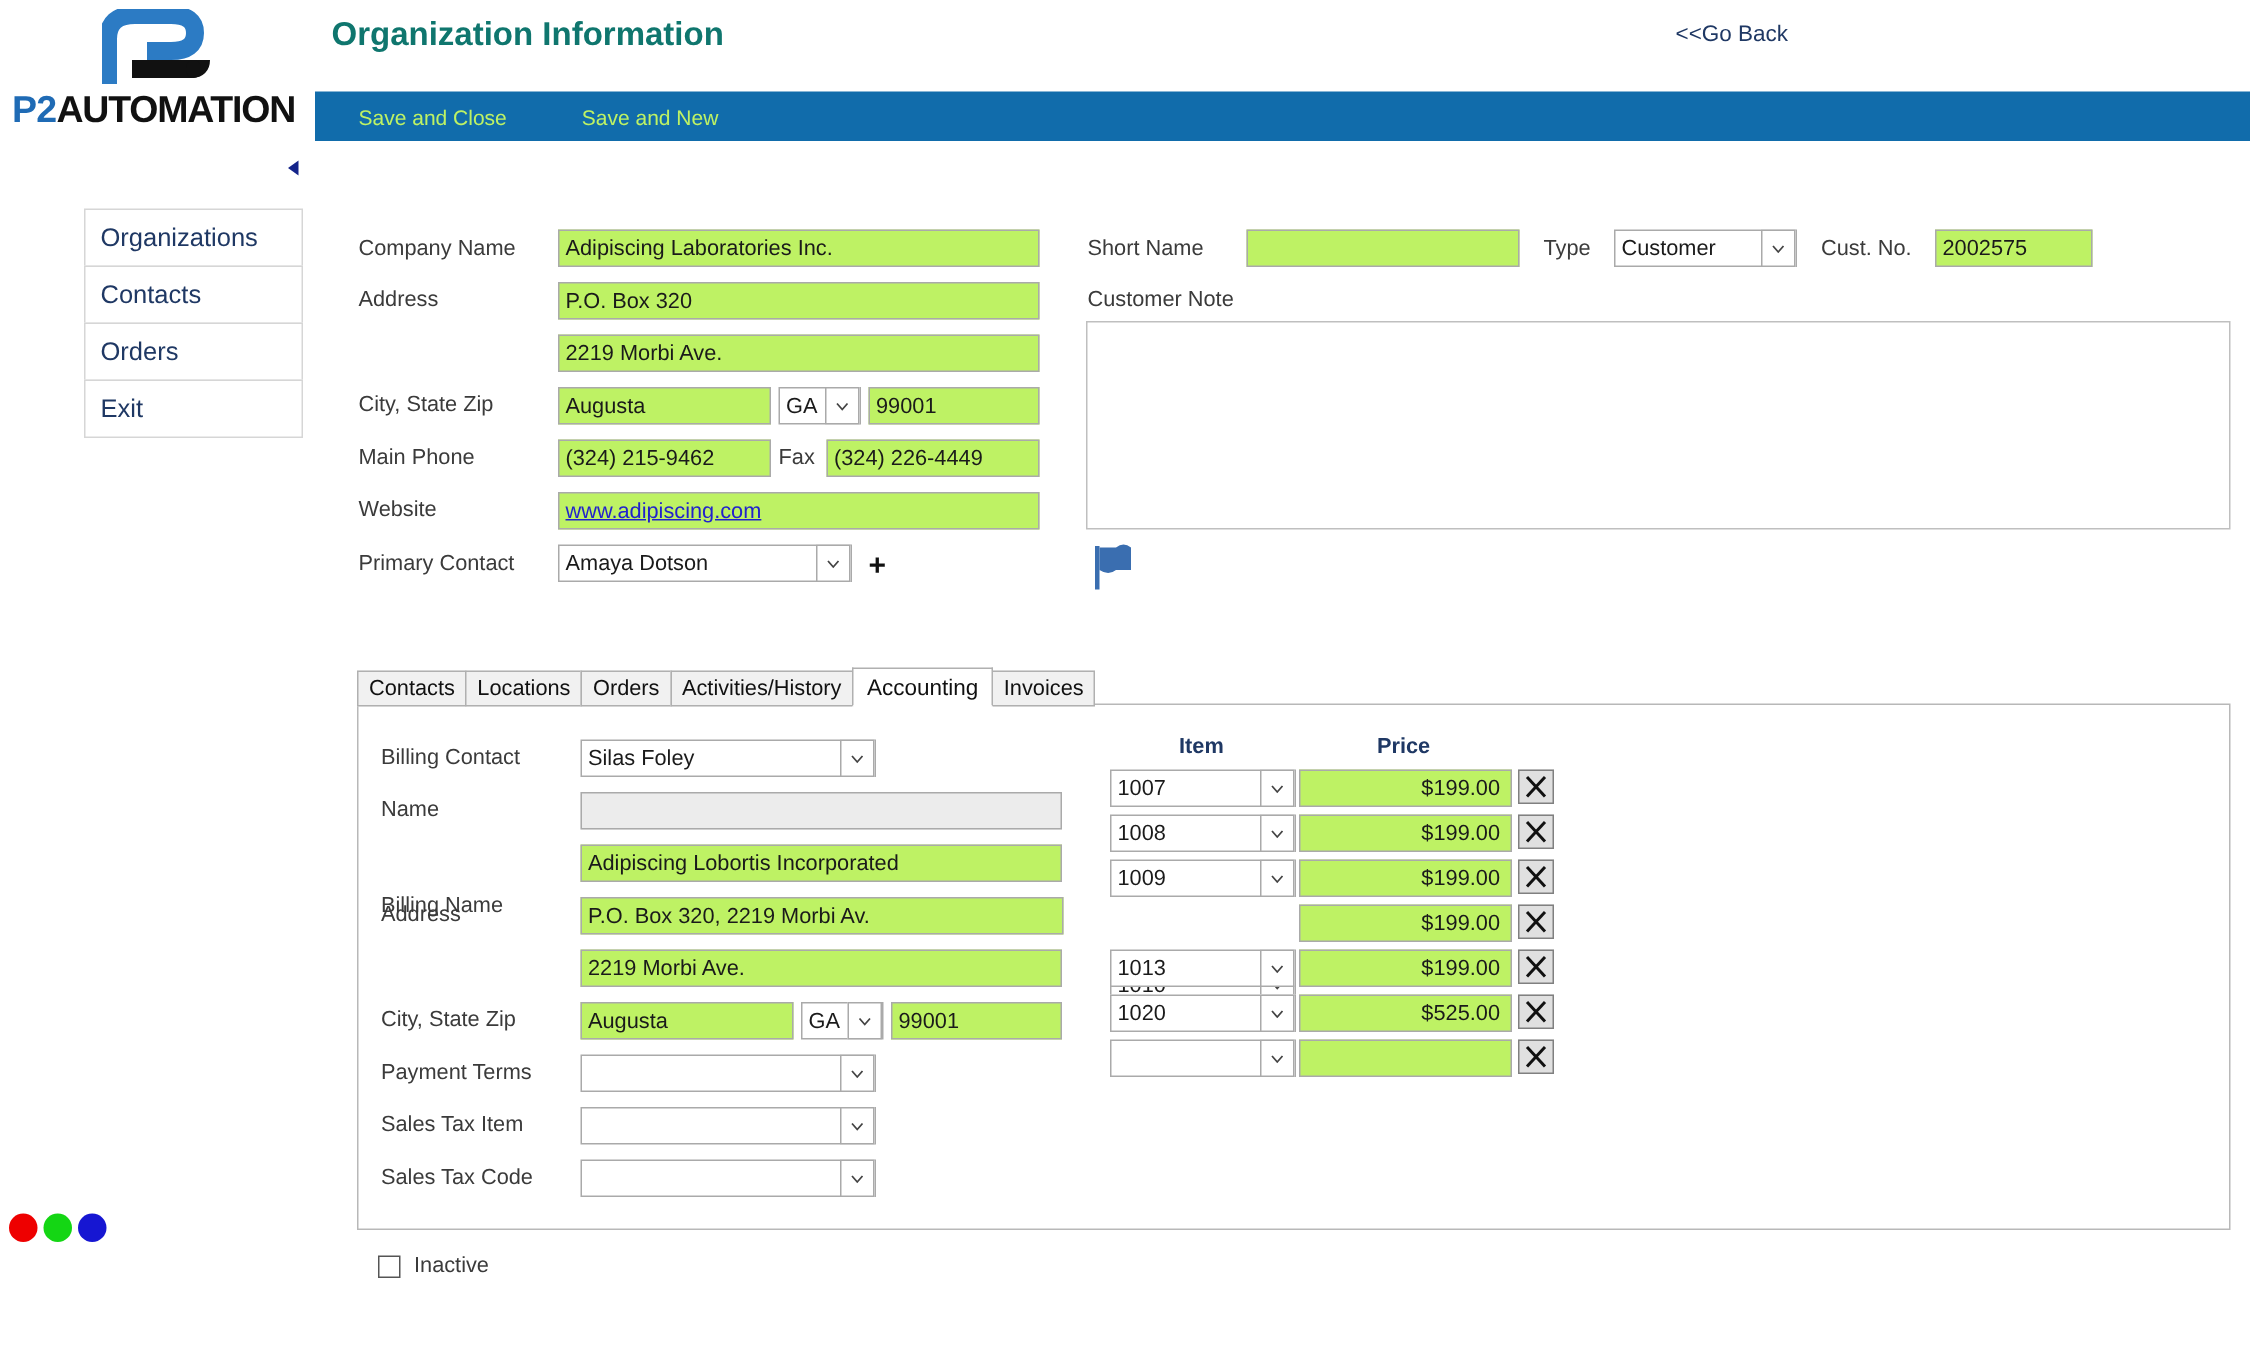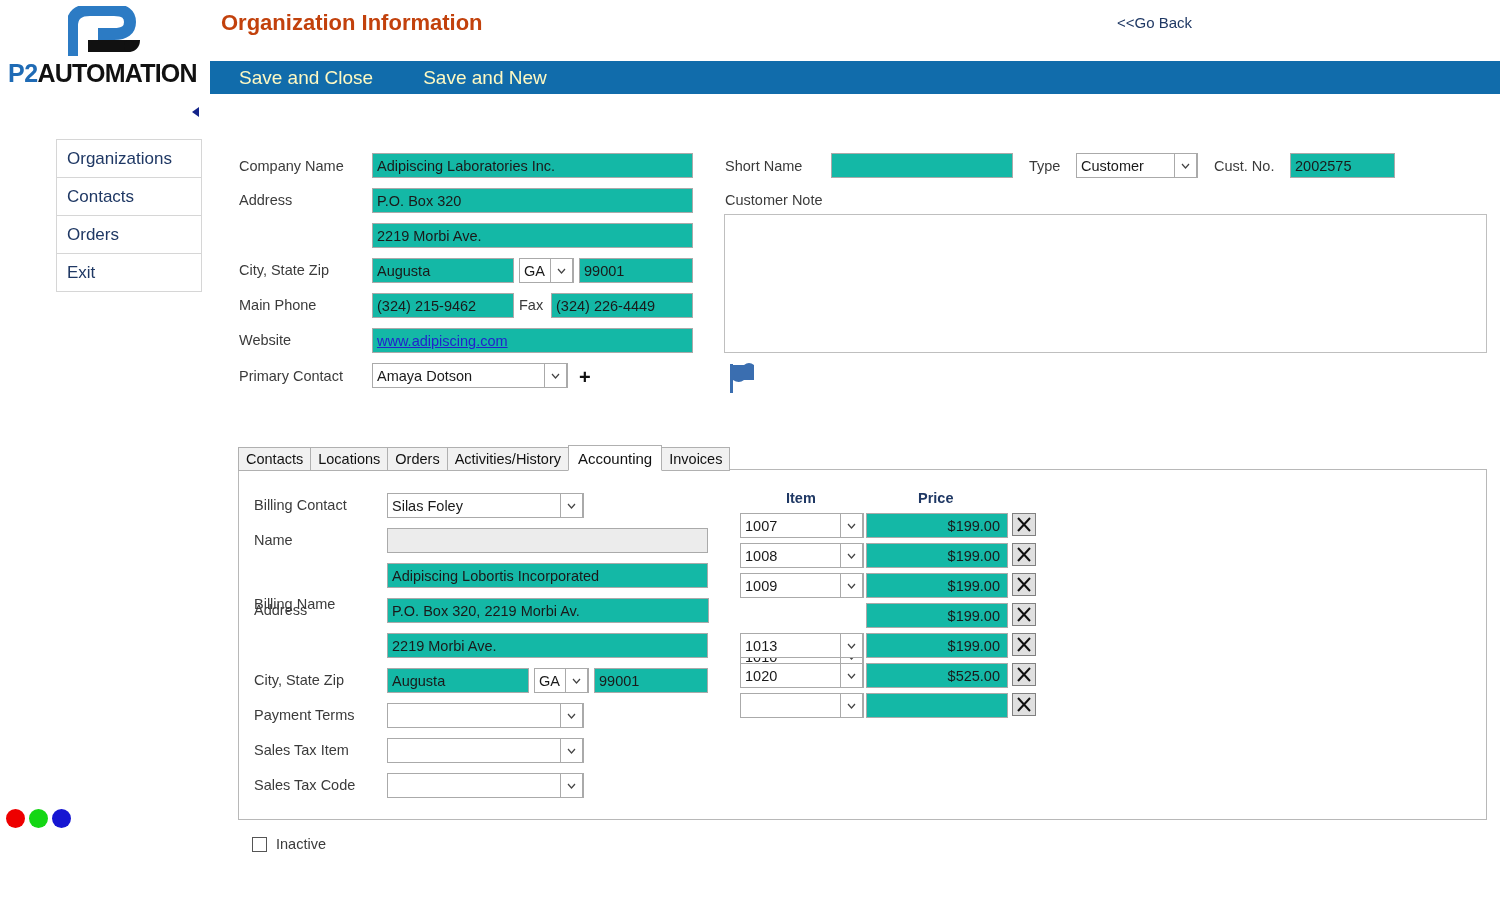--- a/index.html
+++ b/index.html
@@ -34,32 +34,32 @@
               font-size:17px; color:#1f3864; cursor:pointer; margin-bottom:-1px; }
 
   .dots { position:absolute; left:6px; top:809px; width:70px; height:20px; }
   .dot { position:absolute; top:0; width:19px; height:19px; border-radius:50%; }
   .dot.r { left:0;  background:#ee0000; }
   .dot.g { left:23px; background:#14d614; }
   .dot.b { left:46px; background:#1616d2; }
 
   
   .page-title { position:absolute; left:221px; top:10px; font-size:22px; font-weight:bold;
-                color:#c2410c; letter-spacing:0px; }
+                color:#0f766e; letter-spacing:0px; }
   .go-back { position:absolute; left:1117px; top:14px; font-size:15px; color:#1f3864;
              cursor:pointer; }
   .toolbar { position:absolute; left:210px; top:61px; width:1290px; height:33px;
              background:#116cab; display:flex; align-items:center; }
-  .toolbar .tb-btn { color:#fef9c3; font-size:19px; cursor:pointer; }
+  .toolbar .tb-btn { color:#bef264; font-size:14px; cursor:pointer; }
   .tb-save-close { margin-left:29px; }
   .tb-save-new { margin-left:50px; }
 
   
   .lbl { position:absolute; font-size:14.5px; color:#3b3b3b; white-space:nowrap; }
-  .tbox { position:absolute; border:1px solid #aaaaaa; background:#14b8a6; height:25px;
+  .tbox { position:absolute; border:1px solid #aaaaaa; background:#bef264; height:25px;
           font-size:14.5px; color:#1a1a1a; padding:0 4px; display:flex;
           align-items:center; font-family:"Liberation Sans", sans-serif; }
   .tbox.ro { background:#ececec; }
   .tbox.num { justify-content:flex-end; padding-right:7px; }
   .tbox.link { color:#2222cc; text-decoration:underline; }
 
   .sel { position:absolute; border:1px solid #aaaaaa; background:#fff; height:25px;
          font-size:14.5px; color:#1a1a1a; display:flex; align-items:center;
          padding-left:4px; }
   .sel .caret-box { position:absolute; right:0; top:-1px; bottom:-1px; width:23px;

